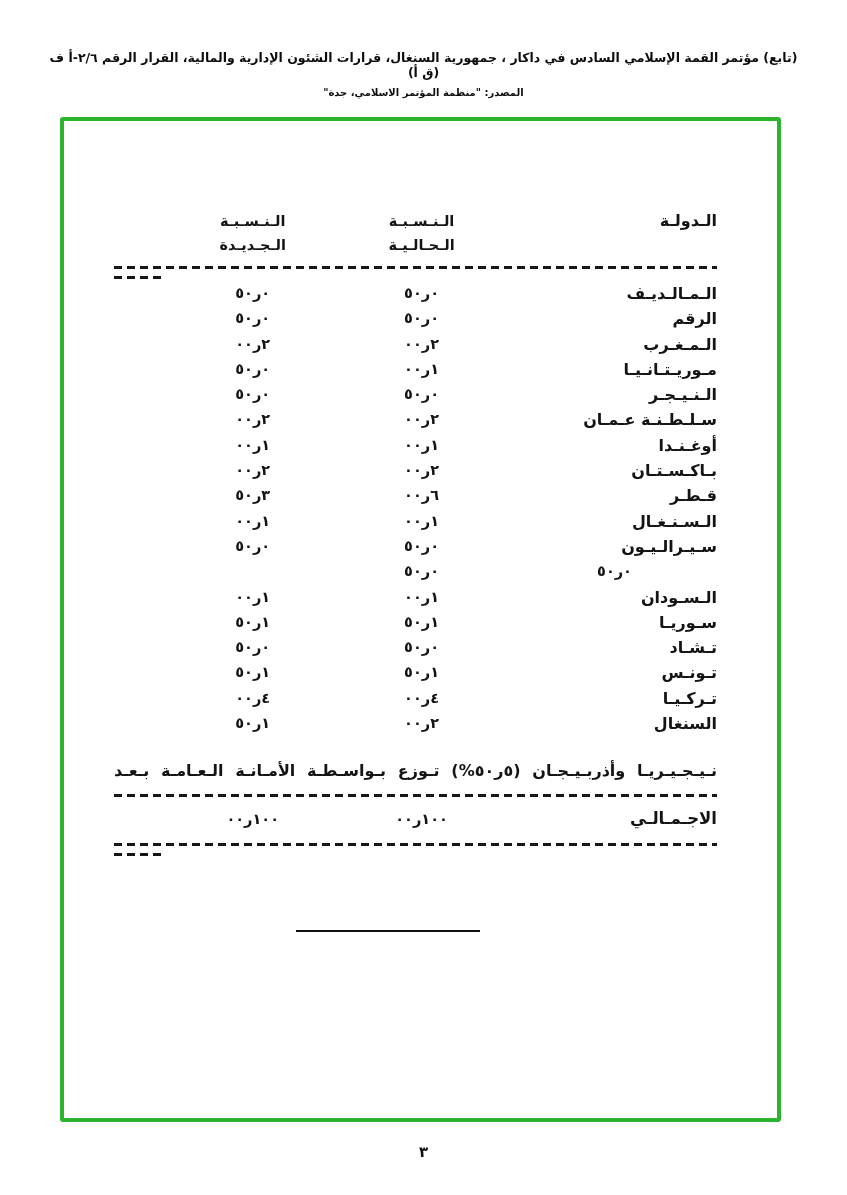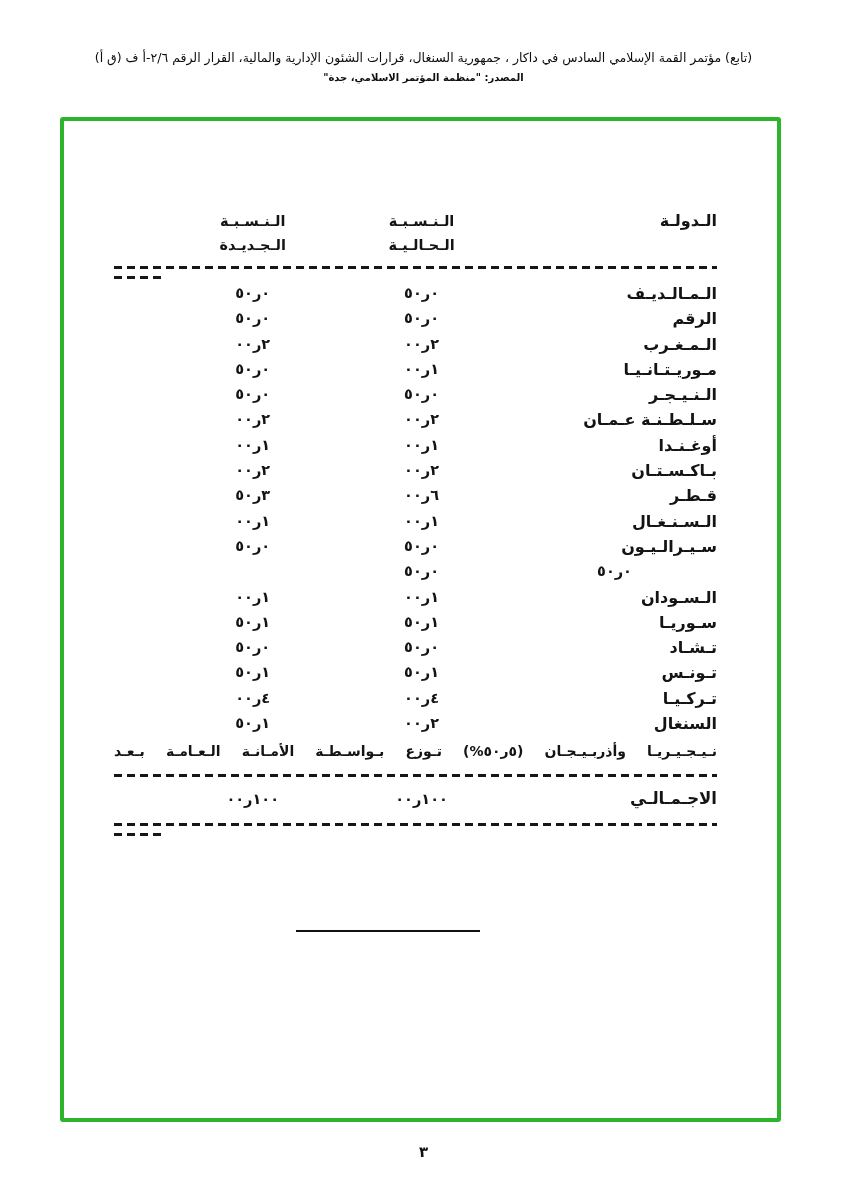--- a/index.html
+++ b/index.html
@@ -8,21 +8,21 @@
     font-family:"DejaVu Sans",sans-serif;
     position:relative;overflow:hidden;color:#111;
   }
   .page{position:absolute;inset:0;}
 
   
   .doc-header{
     position:absolute;top:50px;left:43px;width:761px;
     text-align:center;direction:rtl;color:#0d0d0d;
   }
-  .doc-header .h1{font-size:12.5px;font-weight:normal;letter-spacing:0;}
+  .doc-header .h1{font-size:12.5px;font-weight:bold;letter-spacing:0;}
   .doc-header .h2{font-size:10px;font-weight:bold;margin-top:7px;}
 
   
   .green-box{
     position:absolute;left:60px;top:117px;width:713px;height:997px;
     border:4px solid #2cb52c;border-radius:3px;background:#fff;
   }
 
   
   .sheet{
@@ -43,21 +43,21 @@
   .dashes{
     height:3px;margin:9px 0 7px 0;
     background:repeating-linear-gradient(to right,#161616 0 8px,transparent 8px 13px);
   }
   .dash-extra{
     height:3px;width:52px;margin:0 auto 2px 0;
     background:repeating-linear-gradient(to right,#161616 0 8px,transparent 8px 13px);
   }
   .rows{margin-top:2px;}
 
-  .note{margin-top:1px;font-size:14px;line-height:28px;}
+  .note{margin-top:21px;font-size:16px;line-height:28px;}
   .note .l1{text-align:justify;text-align-last:justify;}
   .note .l2{text-align:right;}
 
   .total-row{height:30px;line-height:30px;}
   .total-row .country{font-size:16.5px;}
   .total-row .num{font-size:14.5px;}
 
   .sig-line{
     position:absolute;left:296px;top:930px;width:184px;height:0;
     border-top:2.5px solid #111;

